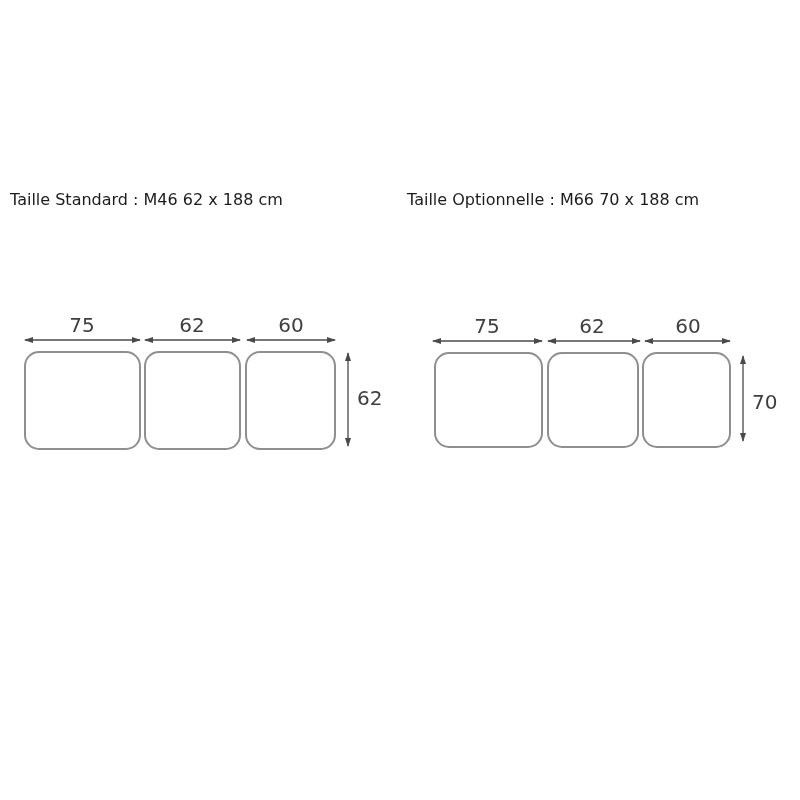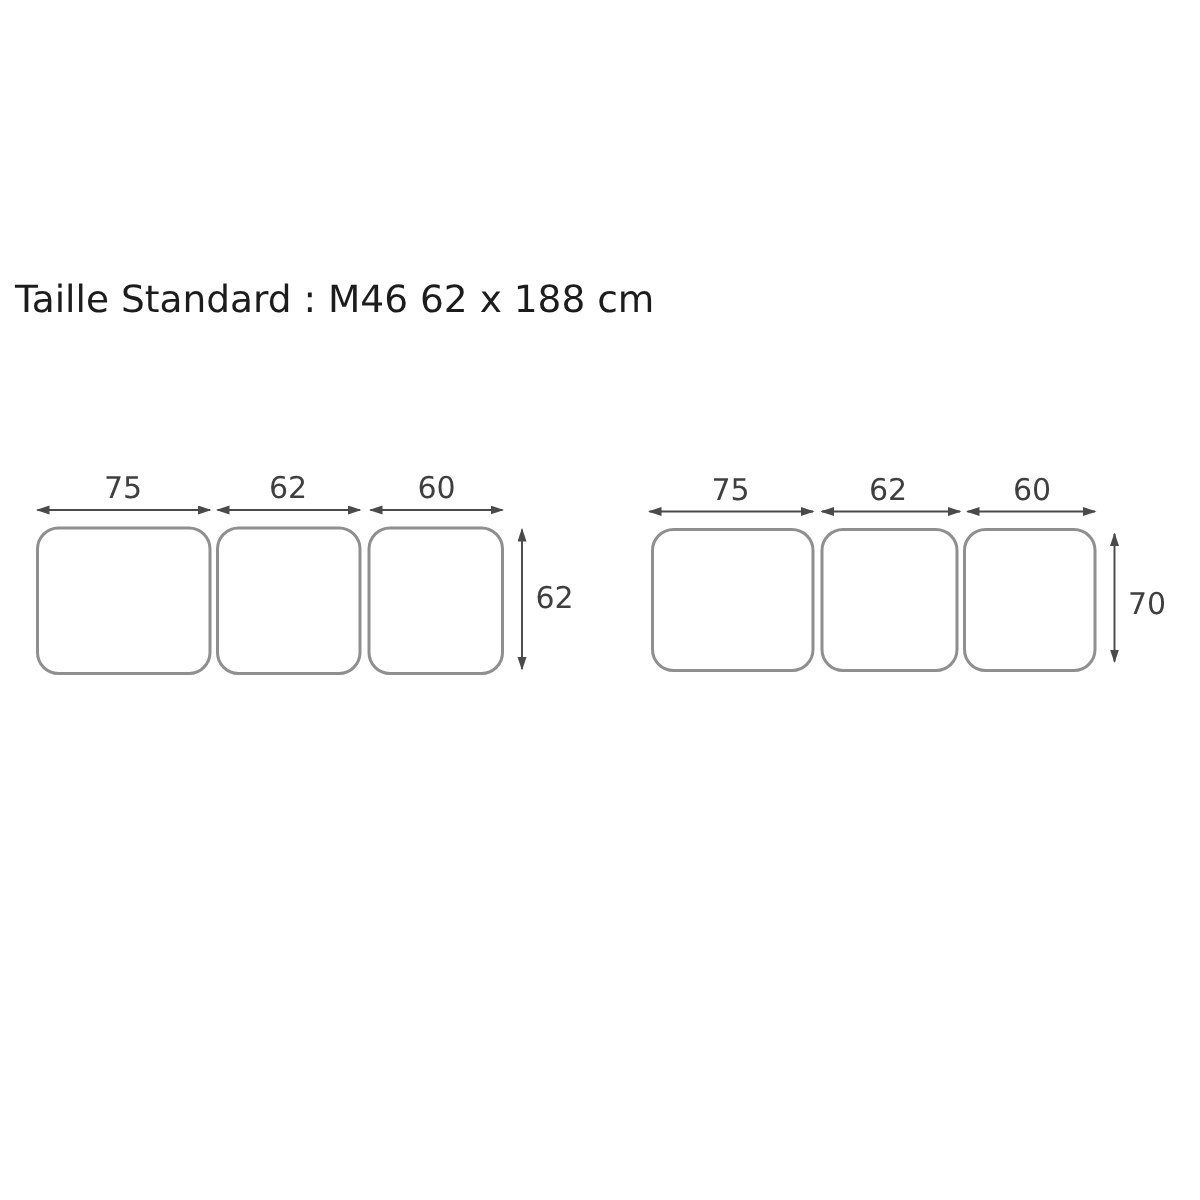--- a/index.html
+++ b/index.html
@@ -11,21 +11,21 @@
     position: relative;
     width: 800px;
     height: 800px;
     background: #ffffff;
     overflow: hidden;
     font-family: "DejaVu Sans", "Liberation Sans", sans-serif;
   }
   .size-title {
     position: absolute;
     top: 186px;
-    font-size: 25px;
+    font-size: 16px;
     line-height: 27px;
     color: #1c1c1c;
     white-space: nowrap;
   }
   .size-title.left  { left: 10px; }
   .size-title.right { left: 407px; }
   .figure {
     position: absolute;
     top: 300px;
     width: 400px;
@@ -55,20 +55,21 @@
   .dim-text.mid { text-anchor: middle; }
   .dim-text.start { text-anchor: start; }
 </style>
 </head>
 <body>
 
 <div class="canvas">
 
   <div class="size-title left">Taille Standard : M46 62 x 188 cm</div>
 
+  <div class="size-title right">Taille Optionnelle : M66 70 x 188 cm</div>
 
   <svg class="figure left" viewBox="0 0 400 170">
     <defs>
       <marker id="ahL" class="arrowhead" markerWidth="9" markerHeight="7" refX="8" refY="3" orient="auto-start-reverse" markerUnits="userSpaceOnUse">
         <path d="M0,0 L9,3 L0,6 z" class="arrowhead"></path>
       </marker>
     </defs>
 
     <line x1="25" y1="40" x2="140" y2="40" class="dim-line" marker-start="url(#ahL)" marker-end="url(#ahL)"></line>
     <line x1="145" y1="40" x2="240" y2="40" class="dim-line" marker-start="url(#ahL)" marker-end="url(#ahL)"></line>

